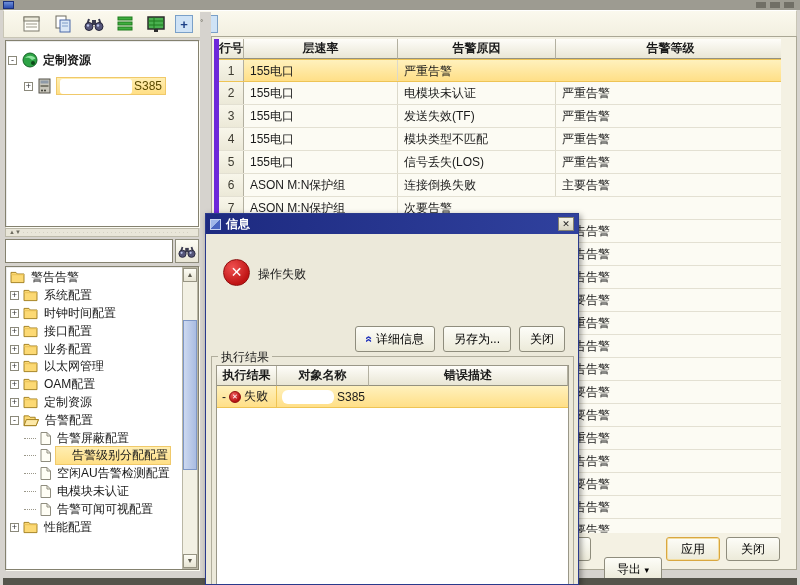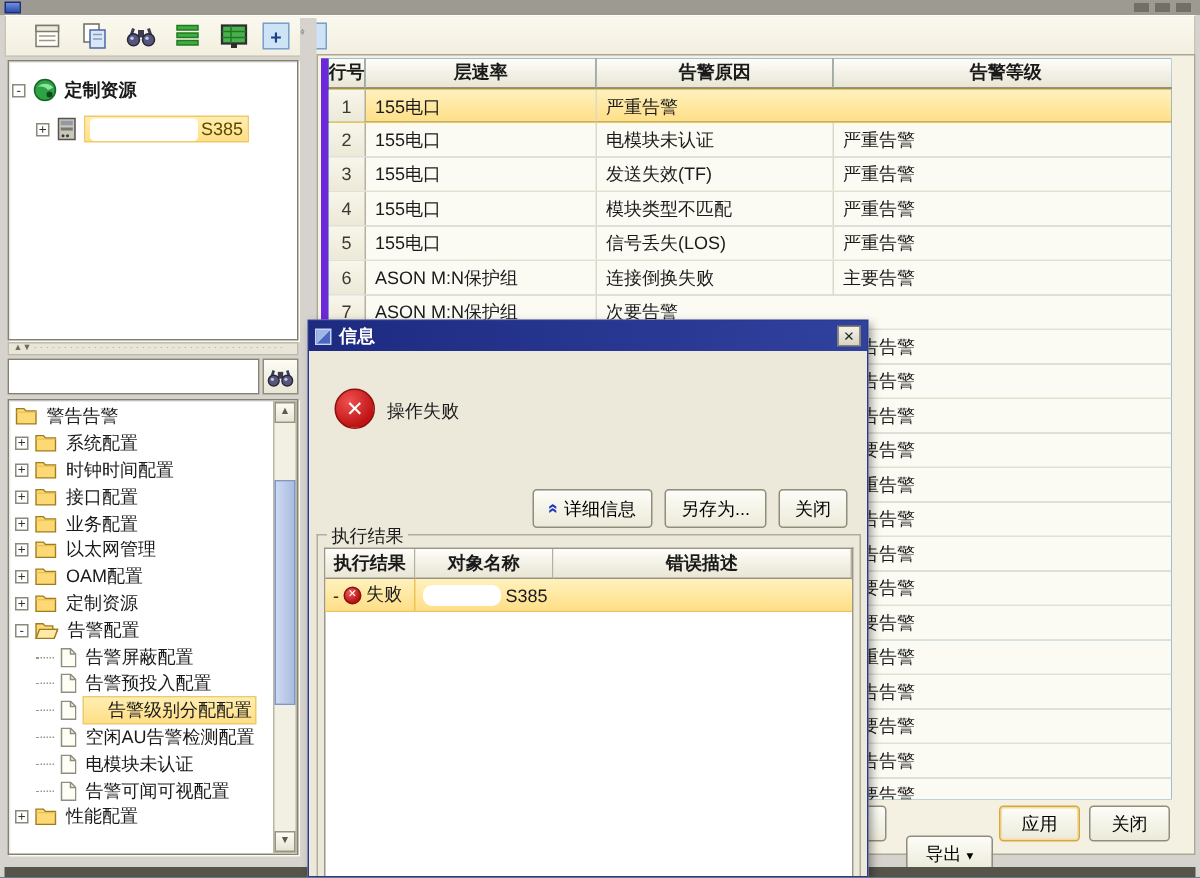--- a/index.html
+++ b/index.html
@@ -274,28 +274,20 @@
             <path d="M7 .5 L7 4 H10.5" fill="none" stroke="#8f8d7f"></path>
           </svg>
           <span class="lbl">告警屏蔽配置</span>
         </div>
         <div class="titem">
           <span class="twig"></span>
           <svg width="11" height="13" viewBox="0 0 11 13">
             <path d="M1 .5 H7 L10.5 4 V12.5 H1 Z" fill="#fffef5" stroke="#8f8d7f"></path>
             <path d="M7 .5 L7 4 H10.5" fill="none" stroke="#8f8d7f"></path>
           </svg>
-          <span class="lbl">告警预投入配置</span>
-        </div>
-        <div class="titem">
-          <span class="twig"></span>
-          <svg width="11" height="13" viewBox="0 0 11 13">
-            <path d="M1 .5 H7 L10.5 4 V12.5 H1 Z" fill="#fffef5" stroke="#8f8d7f"></path>
-            <path d="M7 .5 L7 4 H10.5" fill="none" stroke="#8f8d7f"></path>
-          </svg>
           <span class="lbl sel">告警级别分配配置</span>
         </div>
         <div class="titem">
           <span class="twig"></span>
           <svg width="11" height="13" viewBox="0 0 11 13">
             <path d="M1 .5 H7 L10.5 4 V12.5 H1 Z" fill="#fffef5" stroke="#8f8d7f"></path>
             <path d="M7 .5 L7 4 H10.5" fill="none" stroke="#8f8d7f"></path>
           </svg>
           <span class="lbl">空闲AU告警检测配置</span>
         </div>

